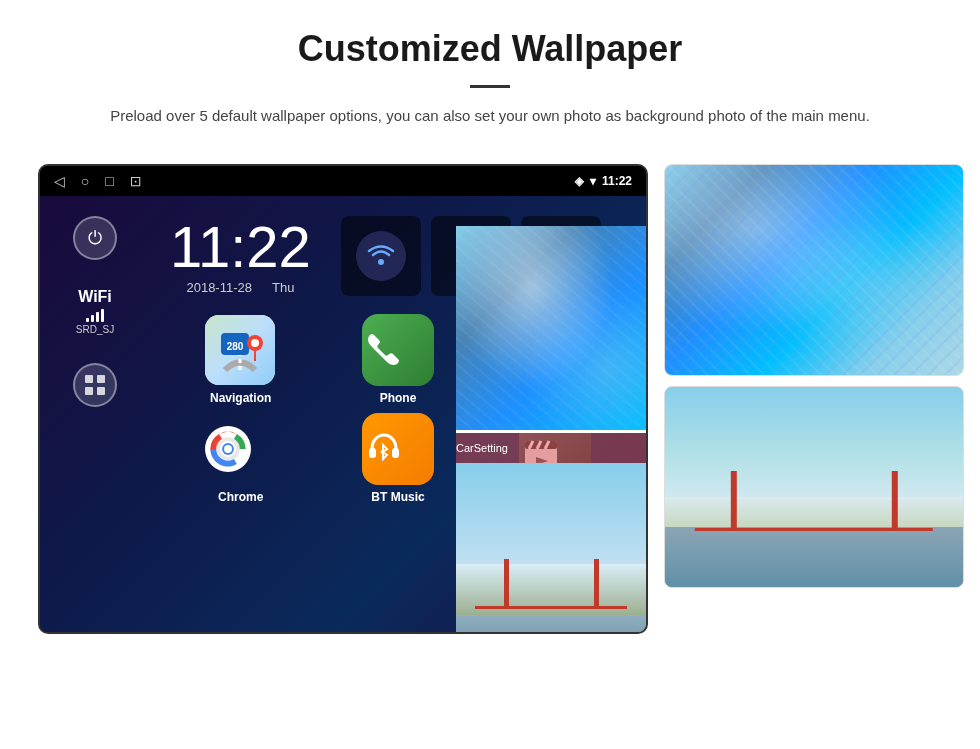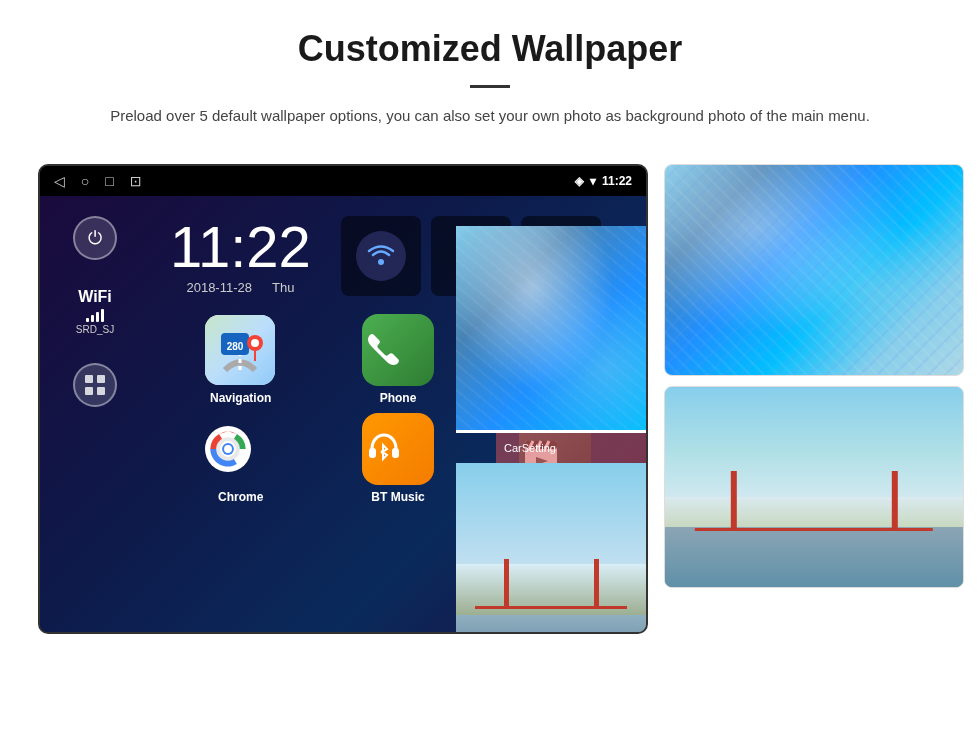--- a/index.html
+++ b/index.html
@@ -388,22 +388,21 @@
     .overlay-sep {
       width: 100%;
       height: 3px;
       background: #fff;
     }
     .overlay-bar {
       height: 30px;
       background: #e0505080;
       display: flex;
       align-items: center;
-      padding: 0 8px;
-      margin-left: 40px;
+      padding: 0 0;
     }
     .overlay-bridge {
       flex: 1;
       position: relative;
       background: linear-gradient(180deg, #87CEEB 0%, #B0E0E6 30%, #D8EDF5 50%, #9CAE90 75%, #708060 100%);
       overflow: hidden;
     }
     .ob-sky {
       position: absolute;
       top: 0; left: 0; right: 0;

